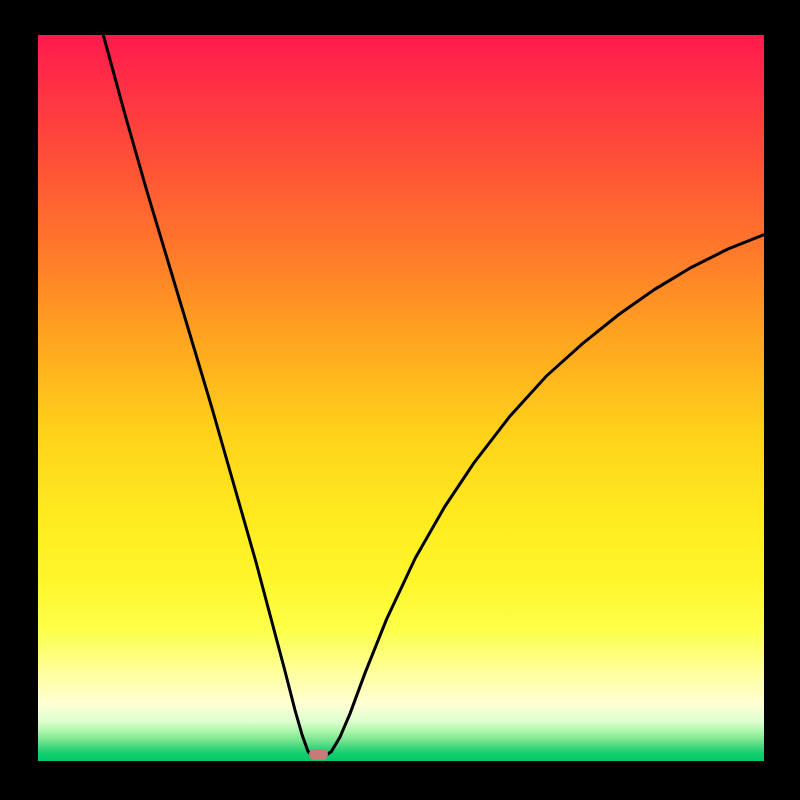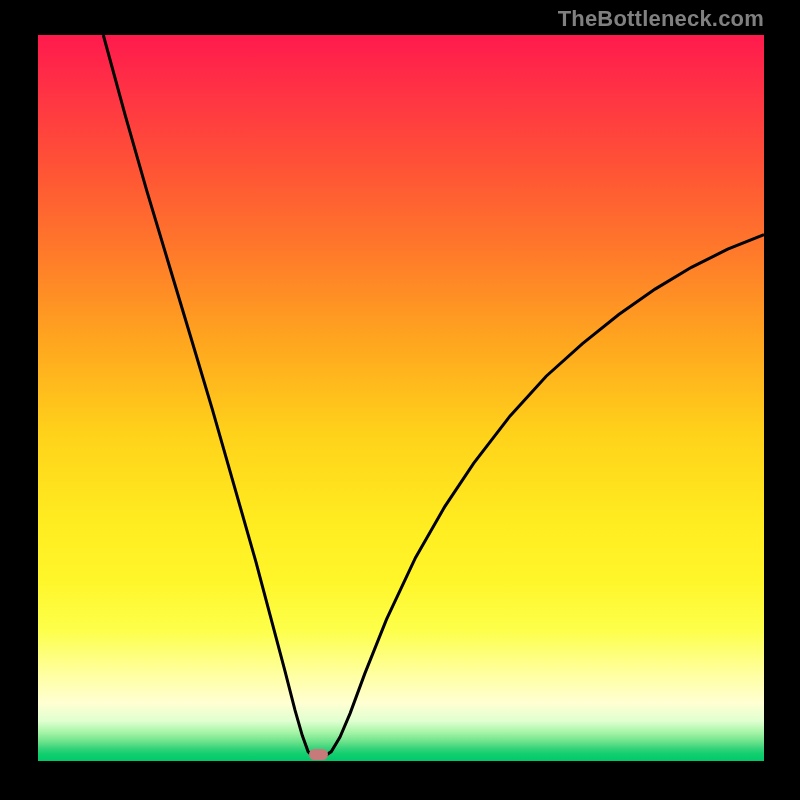--- a/index.html
+++ b/index.html
@@ -59,18 +59,17 @@
     position: absolute;
     border-radius: 999px;
     background: #c77a7a;
   }
 </style>
 </head>
 <body>
 
 <div class="frame">
   <div class="plot-area" id="plot" style="left: 38px; top: 35px; width: 726px; height: 726px;"></div>
-  <div class="attribution" id="attrib" style="right: 36px; top: 6px; font-size: 22px; color: rgb(128, 128, 128);">TheBottleneck.com</div>
   <svg class="curve" id="curve-svg" width="800" height="800" viewBox="0 0 800 800">
     <path id="curve-path" fill="none" stroke="#000000" stroke-width="3" d="M103.3 35.0 L125.1 114.9 L146.9 191.1 L168.7 263.7 L190.5 336.3 L212.2 408.9 L234.0 485.1 L255.8 561.4 L270.3 615.8 L284.8 670.3 L295.0 710.2 L302.3 735.6 L308.1 751.6 L313.9 757.4 L322.6 757.4 L331.3 751.6 L340.0 737.0 L350.2 713.1 L364.7 673.9 L386.5 619.4 L415.5 557.7 L444.6 506.9 L473.6 463.3 L509.9 416.2 L546.2 376.2 L582.5 343.6 L618.8 314.5 L655.1 289.1 L691.4 267.3 L727.7 249.2 L764.0 234.6"></path>
   </svg>
   <div class="marker" id="marker" style="width: 18.876px; height: 11.616px; left: 308.798px; top: 748.658px; background: rgb(199, 122, 122);"></div>
 </div>
 
 </body></html>

